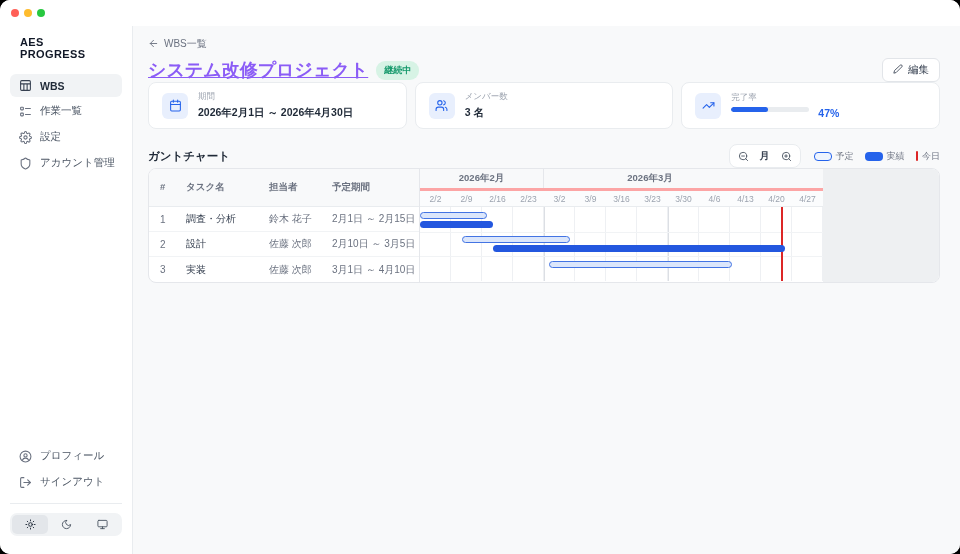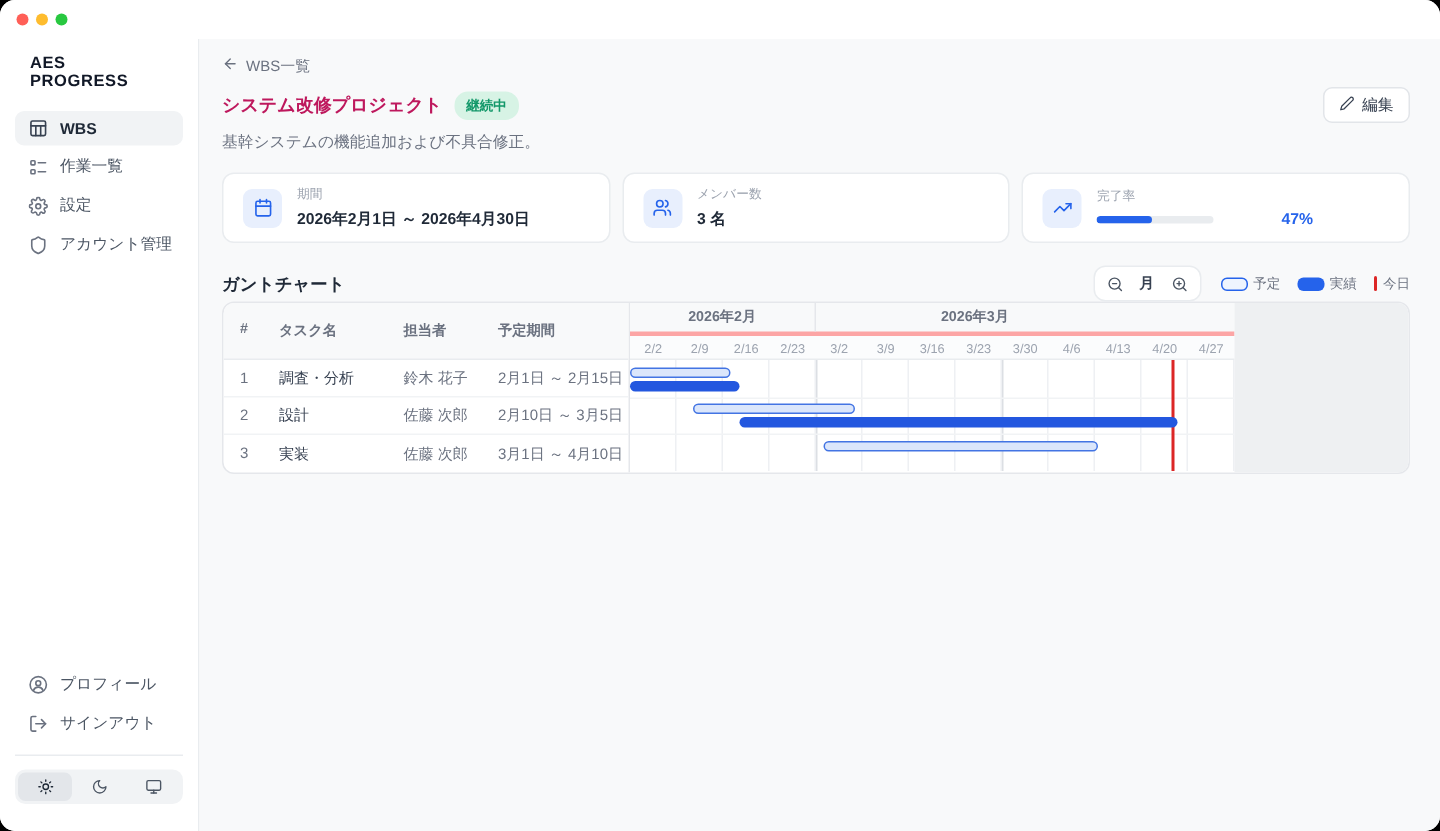--- a/index.html
+++ b/index.html
@@ -21,31 +21,31 @@
   .sidebar-bottom { margin-top:auto; }
   .sb-divider { height:1px; background:#e9ecef; margin:9px 0; }
   .theme-dock { display:flex; background:#f1f3f5; border-radius:7px; padding:2px; }
   .theme-btn { flex:1; height:19px; display:flex; align-items:center; justify-content:center; border-radius:5px; color:#4b5563; cursor:pointer; }
   .theme-btn.active { background:#e3e6ea; color:#1f2937; }
 
   
   .main { flex:1; background:#f8f9fa; padding:8px 20px 0 15px; overflow:hidden; }
   .backrow { display:inline-flex; align-items:center; gap:5px; font-size:10px; color:#6b7280; padding:3px 0 7px; cursor:pointer; }
   .titlerow { display:flex; align-items:center; gap:8px; }
-  .page-title { font-size:12px; font-weight:bold; color:#be185d; }
+  .page-title { font-size:18px; font-weight:bold; color:#8b5cf6;text-decoration:underline; }
   .badge { background:#d7f3e5; color:#13986a; font-size:9px; font-weight:bold; padding:3px 8px; border-radius:9px; }
   .edit-btn { margin-left:auto; display:flex; align-items:center; gap:5px; background:#fff; border:1px solid #e2e5e9; border-radius:6px; padding:4px 10px; font-size:10.5px; color:#374151; font-family:inherit; cursor:pointer; }
   .desc { font-size:10.5px; color:#6b7280; margin:6px 0 13px; }
 
   .cards { display:flex; gap:8px; margin-bottom:15px; }
   .card { flex:1; background:#fff; border:1px solid #e9ecef; border-radius:8px; padding:8px 13px; display:flex; align-items:center; gap:10px; min-height:41px; }
   .card-icon { width:26px; height:26px; border-radius:6px; background:#e8effd; color:#2563eb; display:flex; align-items:center; justify-content:center; flex-shrink:0; }
   .card-label { font-size:8.5px; color:#9ca3af; margin-bottom:3px; }
   .card-value { font-size:10.5px; font-weight:bold; color:#1f2937; }
-  .progress-row { display:flex; align-items:center;gap:36px; }
+  .progress-row { display:flex; align-items:flex-start; }
   .bar-track { width:78px; height:5px; background:#e9ecef; border-radius:3px; overflow:hidden; }
   .bar-fill { height:100%; background:#2563eb; border-radius:3px; }
   .pct { color:#2563eb; font-weight:bold; font-size:10.5px; margin-left:9px; }
 
   .gantt-head { display:flex; align-items:center; margin-bottom:0; }
   .section-title { font-size:11.5px; font-weight:bold; color:#1f2937; }
   .controls { margin-left:auto; display:flex; align-items:center; gap:13px; }
   .zoom-group { display:flex; align-items:center; gap:11px; background:#fff; border:1px solid #e9ecef; border-radius:8px; padding:4px 8px; }
   .zoom-btn { color:#4b5563; display:flex; cursor:pointer; background:none; border:none; padding:0; }
   .scale-label { font-size:10px; font-weight:bold; color:#374151; }
@@ -175,21 +175,20 @@
       <div class="titlerow">
         <span class="page-title">システム改修プロジェクト</span>
         <span class="badge">継続中</span>
         <button class="edit-btn">
           <span id="pencil-slot"><svg width="10" height="10" viewBox="0 0 24 24" fill="none" stroke="currentColor" stroke-width="2" stroke-linecap="round" stroke-linejoin="round">
                 <path d="M17 3a2.85 2.83 0 1 1 4 4L7.5 20.5 2 22l1.5-5.5z"></path>
               </svg></span>
           <span>編集</span>
         </button>
       </div>
-      <p class="desc">基幹システムの機能追加および不具合修正。</p>
 
       <div class="cards" id="cards">
           <div class="card">
             <div class="card-icon">
               <svg width="13" height="13" viewBox="0 0 24 24" fill="none" stroke="currentColor" stroke-width="2" stroke-linecap="round" stroke-linejoin="round">
                 <rect x="3" y="4" width="18" height="18" rx="2"></rect>
                 <line x1="16" y1="2" x2="16" y2="6"></line>
                 <line x1="8" y1="2" x2="8" y2="6"></line>
                 <line x1="3" y1="10" x2="21" y2="10"></line>
               </svg>

